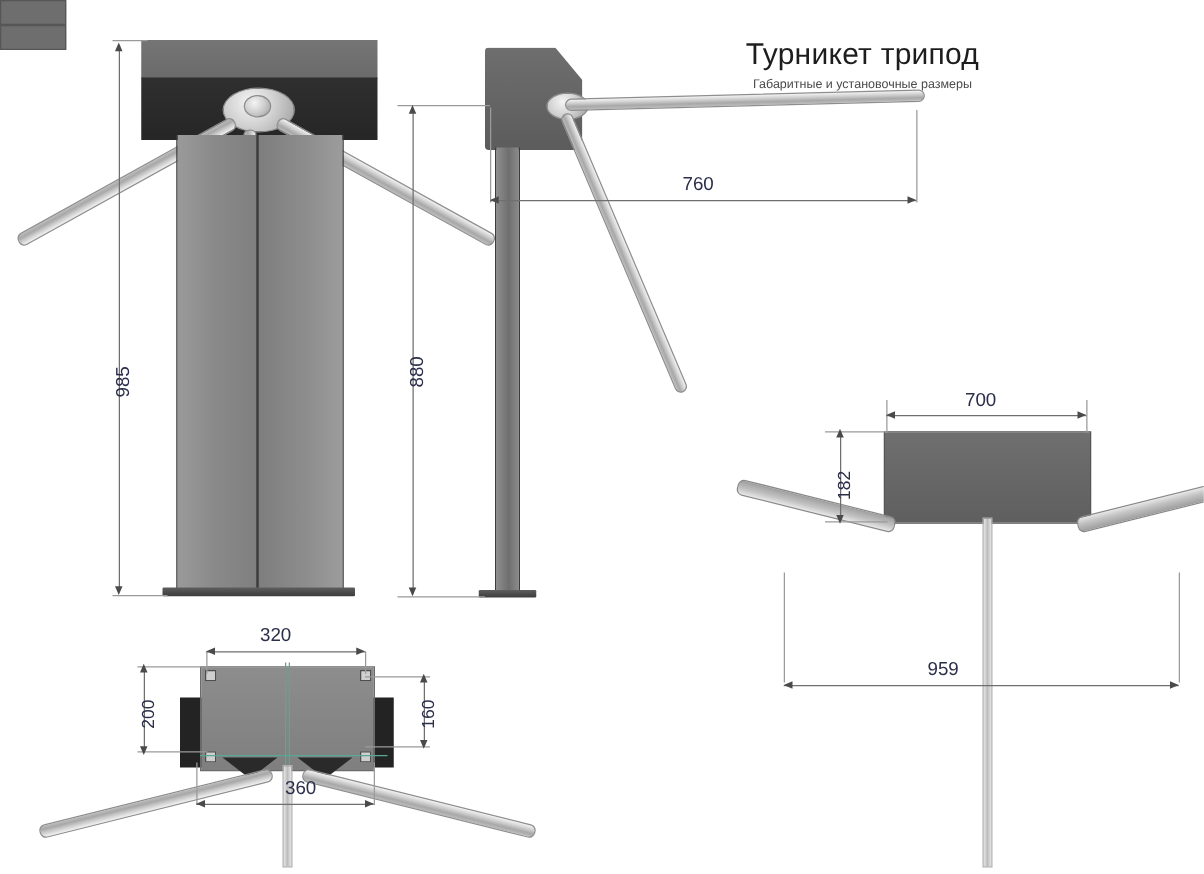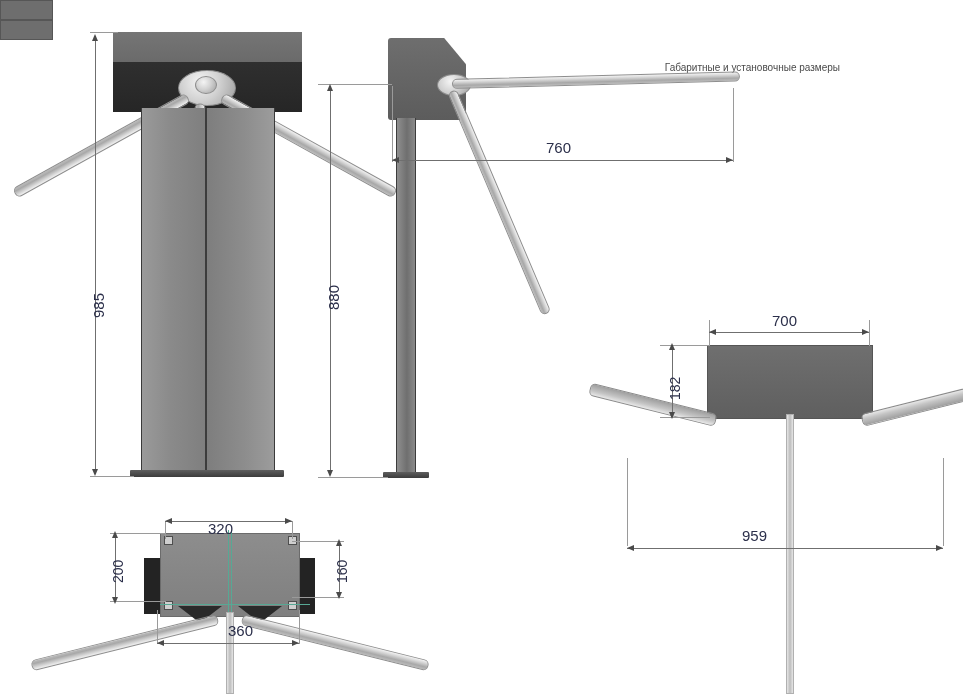--- a/index.html
+++ b/index.html
@@ -2,21 +2,21 @@
 <html><head>
 <meta charset="utf-8">
 <style>
   html,body{margin:0;padding:0;background:#ffffff;}
   body{width:963px;height:699px;overflow:hidden;
        font-family:"Liberation Sans","DejaVu Sans",sans-serif;}
   #stage{position:relative;width:963px;height:699px;background:#fff;}
 
   .title{position:absolute;left:560px;top:30px;width:260px;text-align:center;
          font-size:24px;color:#1d1d1d;letter-spacing:.2px;white-space:nowrap;}
-  .subtitle{position:absolute;left:540px;top:62px;width:300px;text-align:right;
+  .subtitle{position:absolute;left:540px;top:62px;width:300px;text-align:center;
             font-size:10px;color:#4a4a4a;white-space:nowrap;}
 
   
   .dimtxt{position:absolute;font-size:15px;color:#2b2f4a;white-space:nowrap;}
   .dimtxt.v{transform:rotate(-90deg);transform-origin:left top;}
   .dimtxt.sm{font-size:14px;}
   .dline{position:absolute;background:#6f6f6f;}
   .dline.h{height:1px;}
   .dline.v{width:1px;}
   .ext{position:absolute;background:#9a9a9a;}
@@ -60,20 +60,21 @@
           background:linear-gradient(180deg,#e8e8e8 0%,#c4c4c4 40%,#9e9e9e 100%);
           border:1px solid #8a8a8a;transform-origin:left center;}
   .stem{position:absolute;width:6px;
         background:linear-gradient(90deg,#e6e6e6,#bdbdbd 50%,#e6e6e6);border:1px solid #b0b0b0;}
 </style>
 </head>
 <body>
 
 <div id="stage">
 
+  <div class="title">Турникет трипод</div>
   <div class="subtitle">Габаритные и установочные размеры</div>
 
   <div>
 
     <div class="blk headTop" style="left:113px;top:32px;width:189px;height:31px;"></div>
     <div class="blk headBot" style="left:113px;top:62px;width:189px;height:50px;"></div>
 
     <div class="hub" style="left:178px;top:70px;width:56px;height:34px;"></div>
     <div class="hub" style="left:195px;top:76px;width:20px;height:16px;"></div>
 
@@ -149,21 +150,21 @@
 
     <div class="arm" style="left:218px;top:614px;width:190px;transform:rotate(166deg);"></div>
     <div class="arm" style="left:242px;top:614px;width:190px;transform:rotate(14deg);"></div>
     <div class="stem" style="left:226px;top:612px;height:80px;"></div>
 
     <div class="ext v" style="left:165px;top:521px;height:18px;"></div>
     <div class="ext v" style="left:292px;top:521px;height:18px;"></div>
     <div class="dline h" style="left:165px;top:521px;width:127px;"></div>
     <div class="arw l" style="left:165px;top:518px;"></div>
     <div class="arw r" style="left:285px;top:518px;"></div>
-    <div class="dimtxt" style="left:208px;top:500px;margin-top:20px;">320</div>
+    <div class="dimtxt" style="left:208px;top:500px;">320</div>
 
     <div class="ext h" style="left:110px;top:533px;width:56px;"></div>
     <div class="ext h" style="left:110px;top:601px;width:56px;"></div>
     <div class="dline v" style="left:115px;top:533px;height:68px;"></div>
     <div class="arw u" style="left:112px;top:531px;"></div>
     <div class="arw d" style="left:112px;top:597px;"></div>
     <div class="dimtxt v sm" style="left:110px;top:583px;">200</div>
 
     <div class="ext h" style="left:292px;top:541px;width:52px;"></div>
     <div class="ext h" style="left:292px;top:597px;width:52px;"></div>

